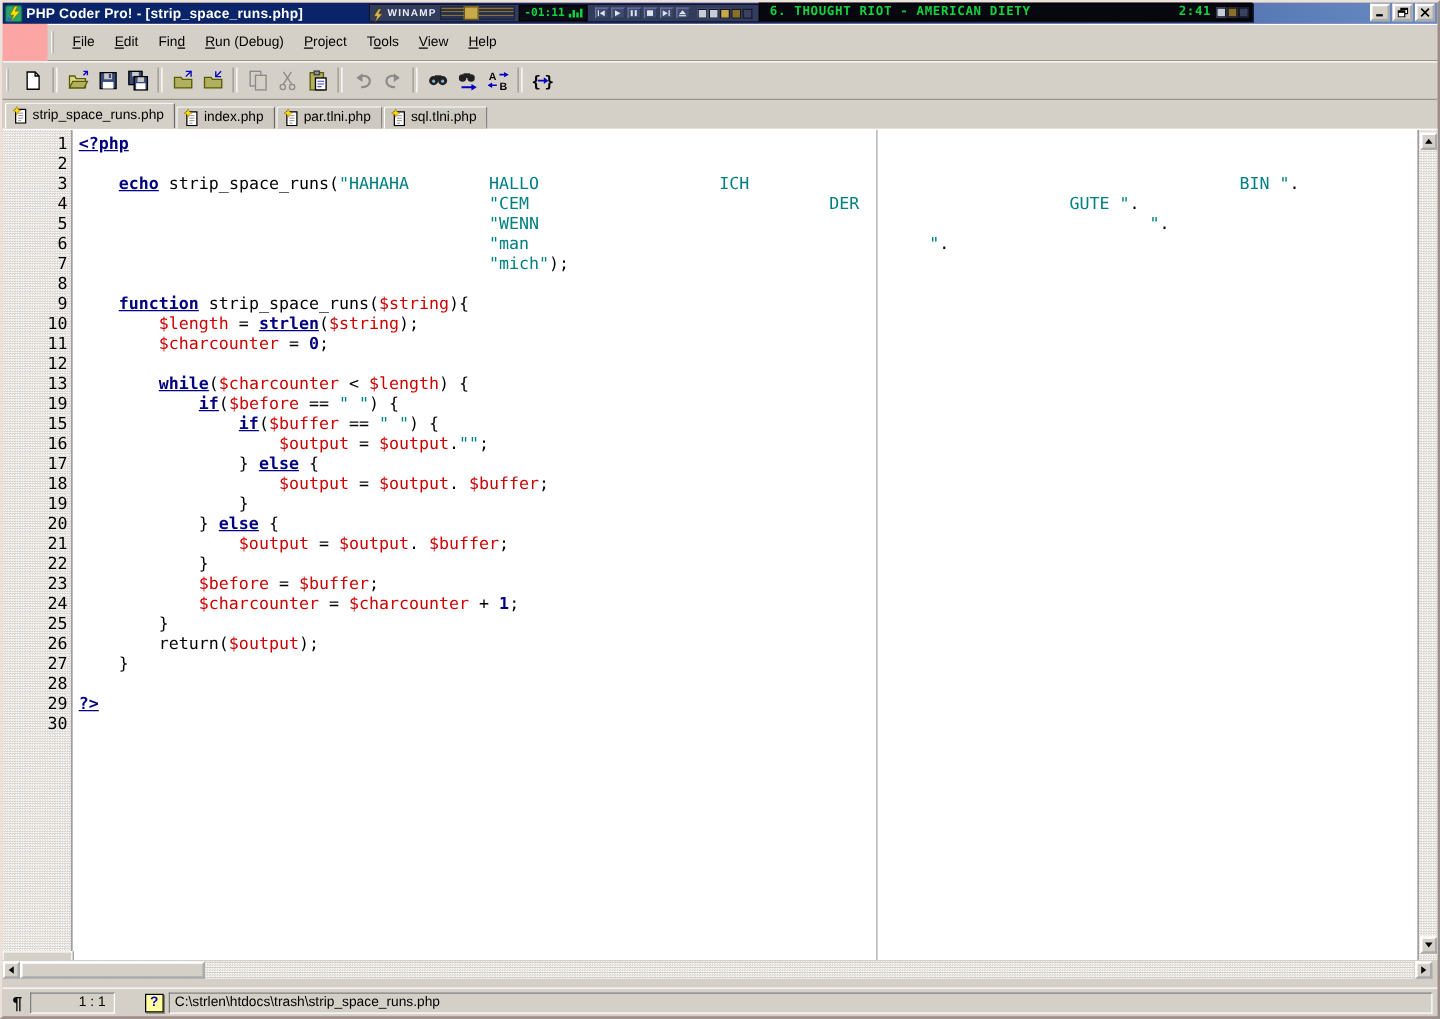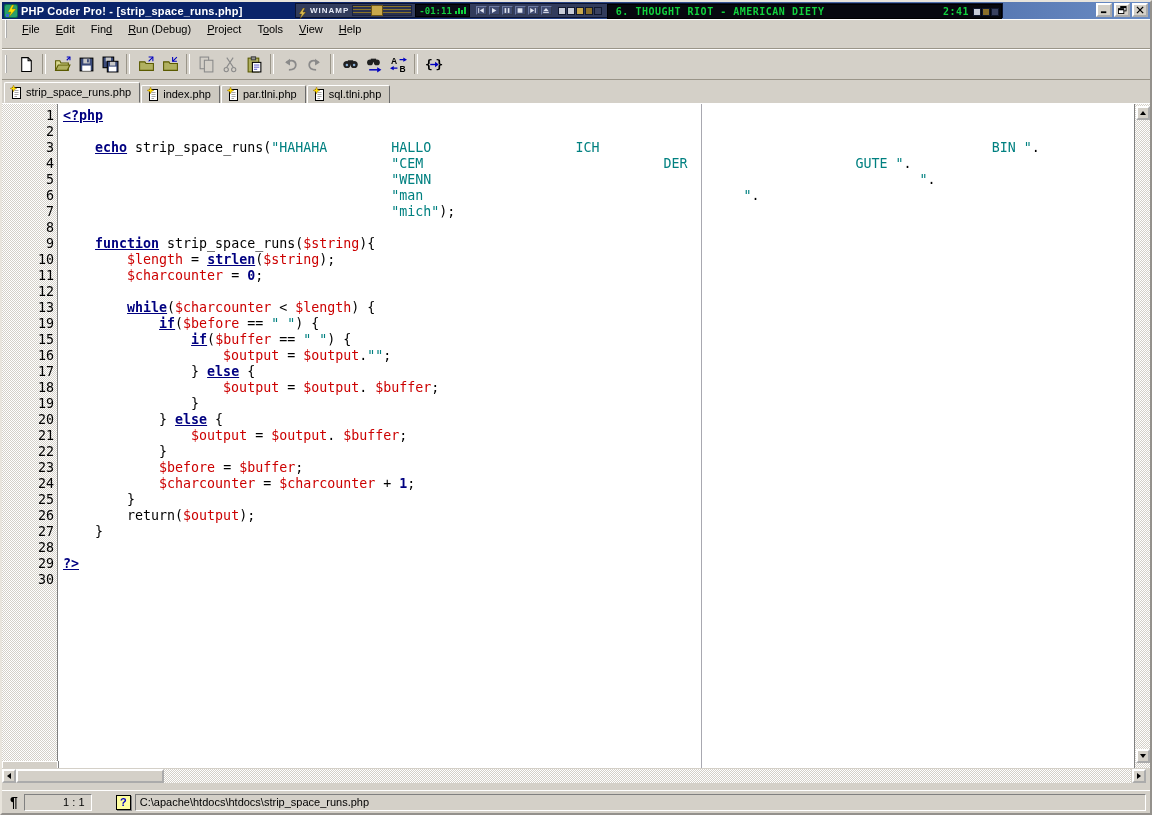--- a/index.html
+++ b/index.html
@@ -10,21 +10,21 @@
   .titlebar{height:17px;flex:0 0 17px;background:linear-gradient(90deg,var(--titlebar_left,#0a246a) 0%,var(--titlebar_left,#0a246a) 30%,var(--titlebar_right,#6a8cc4) 100%);
             display:flex;align-items:center;position:relative;color:#fff;}
   .titlebar .appicon{width:14px;height:14px;margin:0 3px 0 2px;flex:0 0 14px;}
   .titlebar .ttext{font-size:11px;font-weight:bold;white-space:nowrap;letter-spacing:.2px;}
   .winbtns{position:absolute;right:2px;top:1px;display:flex;gap:2px;}
   .winbtn{width:16px;height:14px;background:#d4d0c8;border:2px outset #fff;box-sizing:border-box;
           display:flex;align-items:center;justify-content:center;padding:0;}
   .winbtn svg{width:9px;height:8px;}
   
   .winamp{position:absolute;left:293px;top:1px;width:708px;height:15px;background:#323c5c;
-          border:1px solid #0c1430;box-sizing:border-box;display:flex;align-items:flex-start;}
+          border:1px solid #0c1430;box-sizing:border-box;display:flex;align-items:flex-end;}
   .wa-left{display:flex;align-items:center;height:100%;padding:0 2px;gap:3px;flex:0 0 auto;}
   .wa-bolt{width:9px;height:11px;}
   .wa-brand{font-size:8px;font-weight:bold;color:#e8ecf8;letter-spacing:1px;}
   .wa-slider{width:58px;height:9px;background:repeating-linear-gradient(180deg,#8a7428 0 1px,#2a3250 1px 3px);
              position:relative;border:1px solid #1a2240;}
   .wa-slider .thumb{position:absolute;left:18px;top:-1px;width:10px;height:9px;background:#c8a84c;border:1px solid #6a5418;}
   .wa-lcd{background:#0a0c16;border:1px solid #000;height:11px;display:flex;align-items:center;padding:0 3px;gap:3px;}
   .wa-time{font-family:"DejaVu Sans Mono",monospace;font-size:9px;font-weight:bold;color:var(--led_green,#12d23e);}
   .wa-bars{display:flex;align-items:flex-end;gap:1px;height:7px;}
   .wa-bars i{display:block;width:2px;background:var(--led_green,#12d23e);}
@@ -36,22 +36,22 @@
   .mini.light{background:#c8ccd8;}
   .mini.gold{background:#c8a84c;}
   .mini.golddark{background:#8a6f2a;}
   .mini.dark{background:#3a4260;}
   .wa-track{flex:1 1 auto;height:13px;background:#07080f;border:1px solid #000;display:flex;align-items:center;
             font-family:"DejaVu Sans Mono",monospace;font-size:10px;font-weight:bold;color:var(--led_green,#12d23e);overflow:hidden;}
   .wa-title{white-space:nowrap;padding-left:8px;letter-spacing:.5px;flex:1;}
   .wa-dur{padding:0 4px;letter-spacing:.5px;}
   .wa-rmini{display:flex;gap:1px;padding-right:2px;}
   
-  .menubar{height:28px;flex:0 0 28px;display:flex;border-top:1px solid #fff;
-           border-bottom:1px solid #9a9589;background:#d4d0c8;}
+  .menubar{height:28px;flex:0 0 28px;display:flex;align-items:center;border-top:1px solid #fff;
+           border-bottom:1px solid #9a9589;background:#d4d0c8;margin-left:36px;}
   .grip{width:3px;height:18px;border-left:2px ridge #fff;margin:0 4px 0 3px;}
   .menu-item{font-size:11px;padding:3px 8px;color:#000;}
   .menu-item u{text-decoration:underline;}
   
   .toolbar{height:30px;flex:0 0 30px;display:flex;align-items:center;background:#d4d0c8;
            border-bottom:1px solid #9a9589;box-shadow:inset 0 1px #fff;}
   .tb-btn{width:24px;height:24px;display:flex;align-items:center;justify-content:center;background:transparent;border:1px solid transparent;padding:0;}
   .tb-btn svg{width:17px;height:17px;}
   .tb-sep{width:2px;height:20px;border-left:1px solid #9a9589;border-right:1px solid #fff;margin:0 4px;}
   
@@ -493,17 +493,17 @@
 
   <div class="statusgap"></div>
 
   <div class="statusbar">
     <button class="pilcrow">¶</button>
     <span class="panel cursorpanel">
         <span>1 : 1</span>
       </span>
     <button class="helpbtn">?</button>
     <span class="panel pathpanel">
-        <span>C:\apache\htdocs\htdocs\strip_space_runs.php</span>
+        <span>C:\strlen\htdocs\trash\strip_space_runs.php</span>
       </span>
   </div>
 
 </div>
 
 </body></html>

